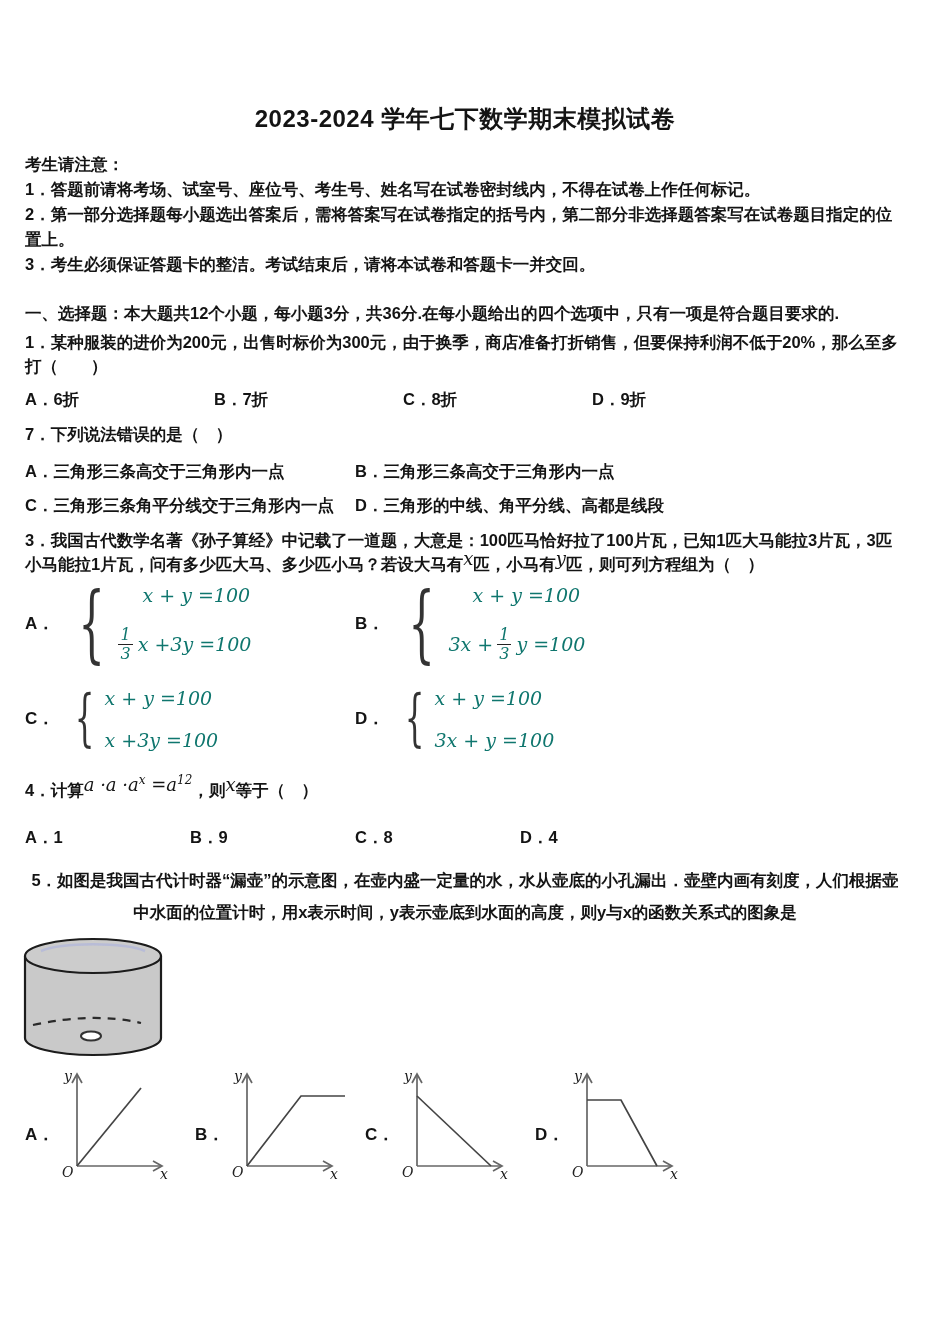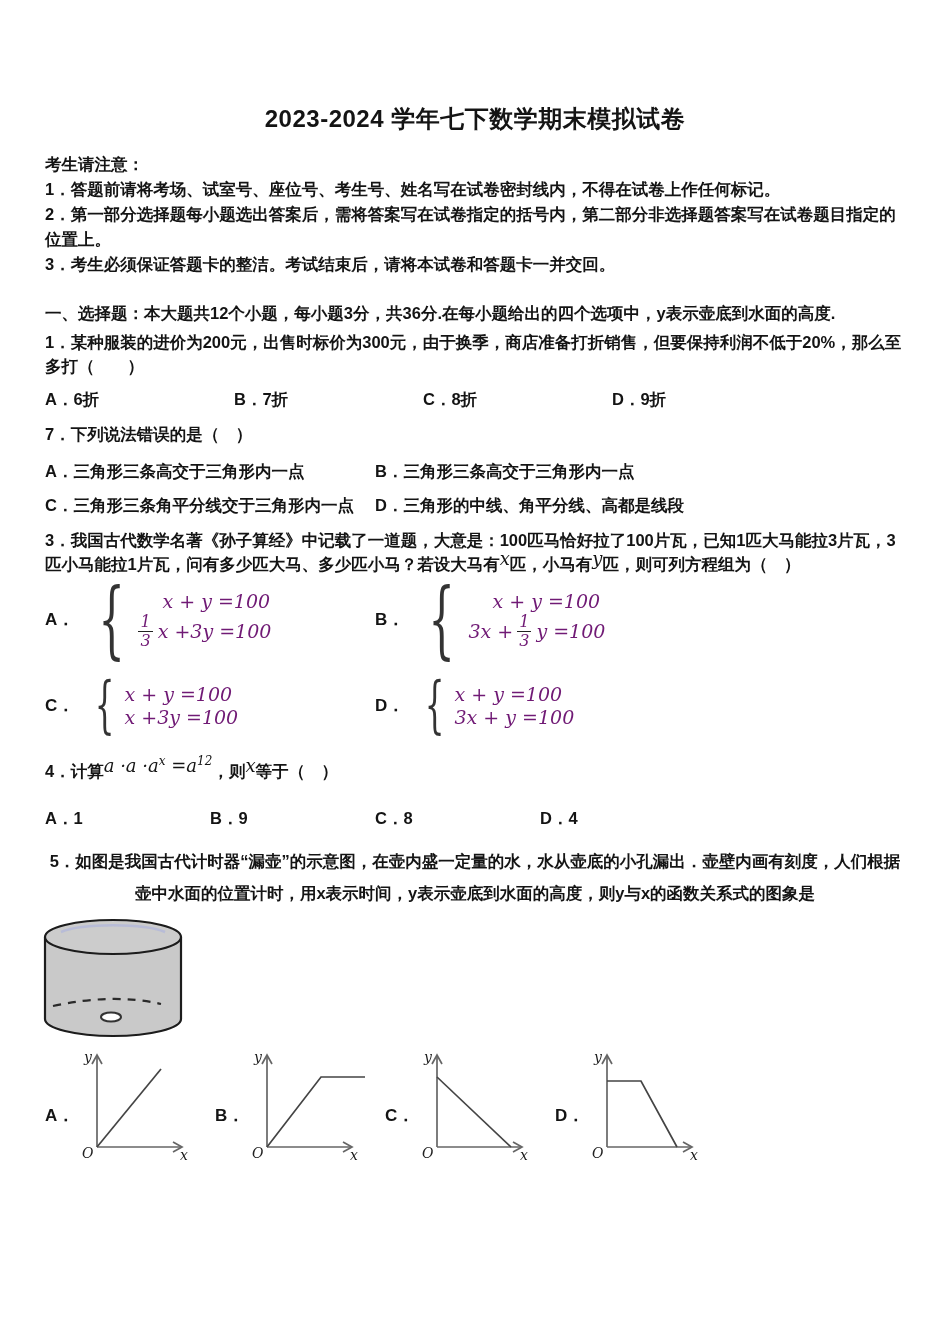--- a/index.html
+++ b/index.html
@@ -2,21 +2,21 @@
 <html><head>
 <meta charset="utf-8">
 <style>
   * { box-sizing: border-box; }
   html,body { margin:0; padding:0; }
   body {
     width:950px; height:1344px; background:#ffffff; color:#141414;
     font-family:"Liberation Sans", sans-serif; font-weight:600;
     overflow:hidden;
   }
-  .page { width:950px; height:1344px; padding:106px 45px 0 45px; }
+  .page { width:950px; height:1344px; padding:106px 45px 0 25px; }
 
   .title { text-align:center; font-size:24px; font-weight:800; line-height:26px; margin:0; letter-spacing:0.5px; }
 
   p { margin:0; }
   .notice-head { margin-top:20px; font-size:16.5px; line-height:25px; }
   .notice-item { font-size:16.5px; line-height:25px; }
 
   .section-head { margin-top:24px; font-size:16.5px; line-height:25px; font-weight:700; }
 
   .q-text { font-size:16.5px; line-height:24px; margin-top:4px; }
@@ -37,22 +37,22 @@
 
   
   .eq-row { display:flex; margin-top:8px; }
   .eq-row.cd { margin-top:24px; }
   .eq-cell { display:flex; align-items:center; width:330px; }
   .eq-cell .lbl { width:40px; font-size:17px; font-weight:700; }
   .brace { font-family:"DejaVu Serif", serif; font-weight:400; display:inline-block;
            transform:scaleX(0.5); transform-origin:center; line-height:0.85; color:#333; }
   .brace.big { font-size:84px; }
   .brace.small { font-size:62px; }
-  .eq-lines { display:flex; flex-direction:column; gap:1px;
-              font-family:"DejaVu Serif", serif; font-style:italic; font-weight:400; font-size:19px; color:#701a75; }
+  .eq-lines { display:flex; flex-direction:column; gap:20px;
+              font-family:"DejaVu Serif", serif; font-style:italic; font-weight:400; font-size:19px; color:#0f766e; }
   .ln { display:flex; align-items:center; white-space:pre; }
   .ln.indent { padding-left:24px; }
   .frac { display:inline-flex; flex-direction:column; align-items:center; font-size:16px; line-height:1.12; margin-right:5px; }
   .frac .dn { border-top:1.6px solid #222; padding:0 2px; }
 
   
   .cyl-wrap { margin-top:6px; margin-left:-6px; height:128px; }
 
   
   .graphs { display:flex; margin-top:4px; }
@@ -69,21 +69,21 @@
 
 <div class="page">
 
   <h1 class="title">2023-2024 学年七下数学期末模拟试卷</h1>
 
   <p class="notice-head">考生请注意：</p>
   <p class="notice-item">1．答题前请将考场、试室号、座位号、考生号、姓名写在试卷密封线内，不得在试卷上作任何标记。</p>
   <p class="notice-item">2．第一部分选择题每小题选出答案后，需将答案写在试卷指定的括号内，第二部分非选择题答案写在试卷题目指定的位置上。</p>
   <p class="notice-item">3．考生必须保证答题卡的整洁。考试结束后，请将本试卷和答题卡一并交回。</p>
 
-  <p class="section-head">一、选择题：本大题共12个小题，每小题3分，共36分.在每小题给出的四个选项中，y表示壶底到水面的高度.</p>
+  <p class="section-head">一、选择题：本大题共12个小题，每小题3分，共36分.在每小题给出的四个选项中，只有一项是符合题目要求的.</p>
 
   <p class="q-text">1．某种服装的进价为200元，出售时标价为300元，由于换季，商店准备打折销售，但要保持利润不低于20%，那么至多打（　　）</p>
   <div class="opt-row" style="margin-top:10px;gap:24px;">
     <span class="opt w165">A．6折</span>
     <span class="opt w165">B．7折</span>
     <span class="opt w165">C．8折</span>
     <span class="opt">D．9折</span>
   </div>
 
   <p class="q-text mt12">7．下列说法错误的是（　）</p>

